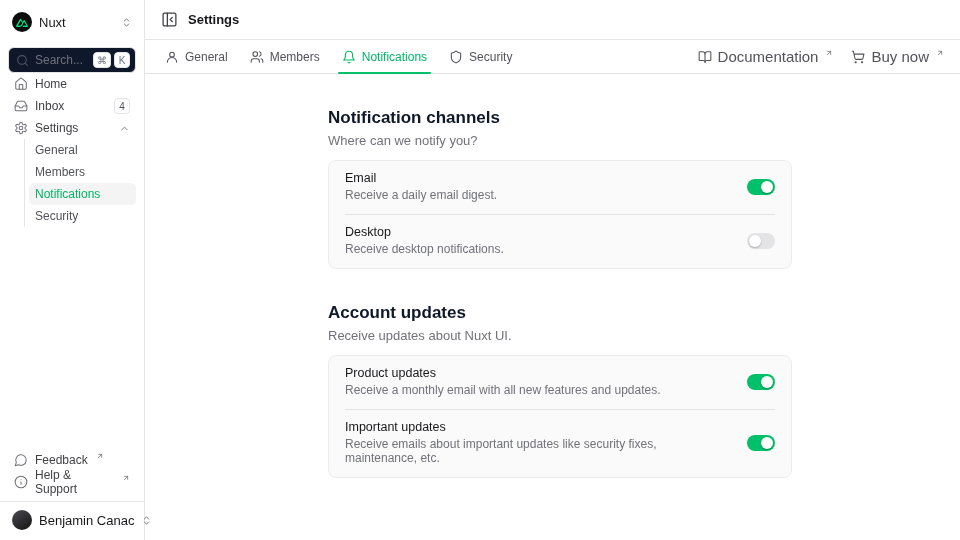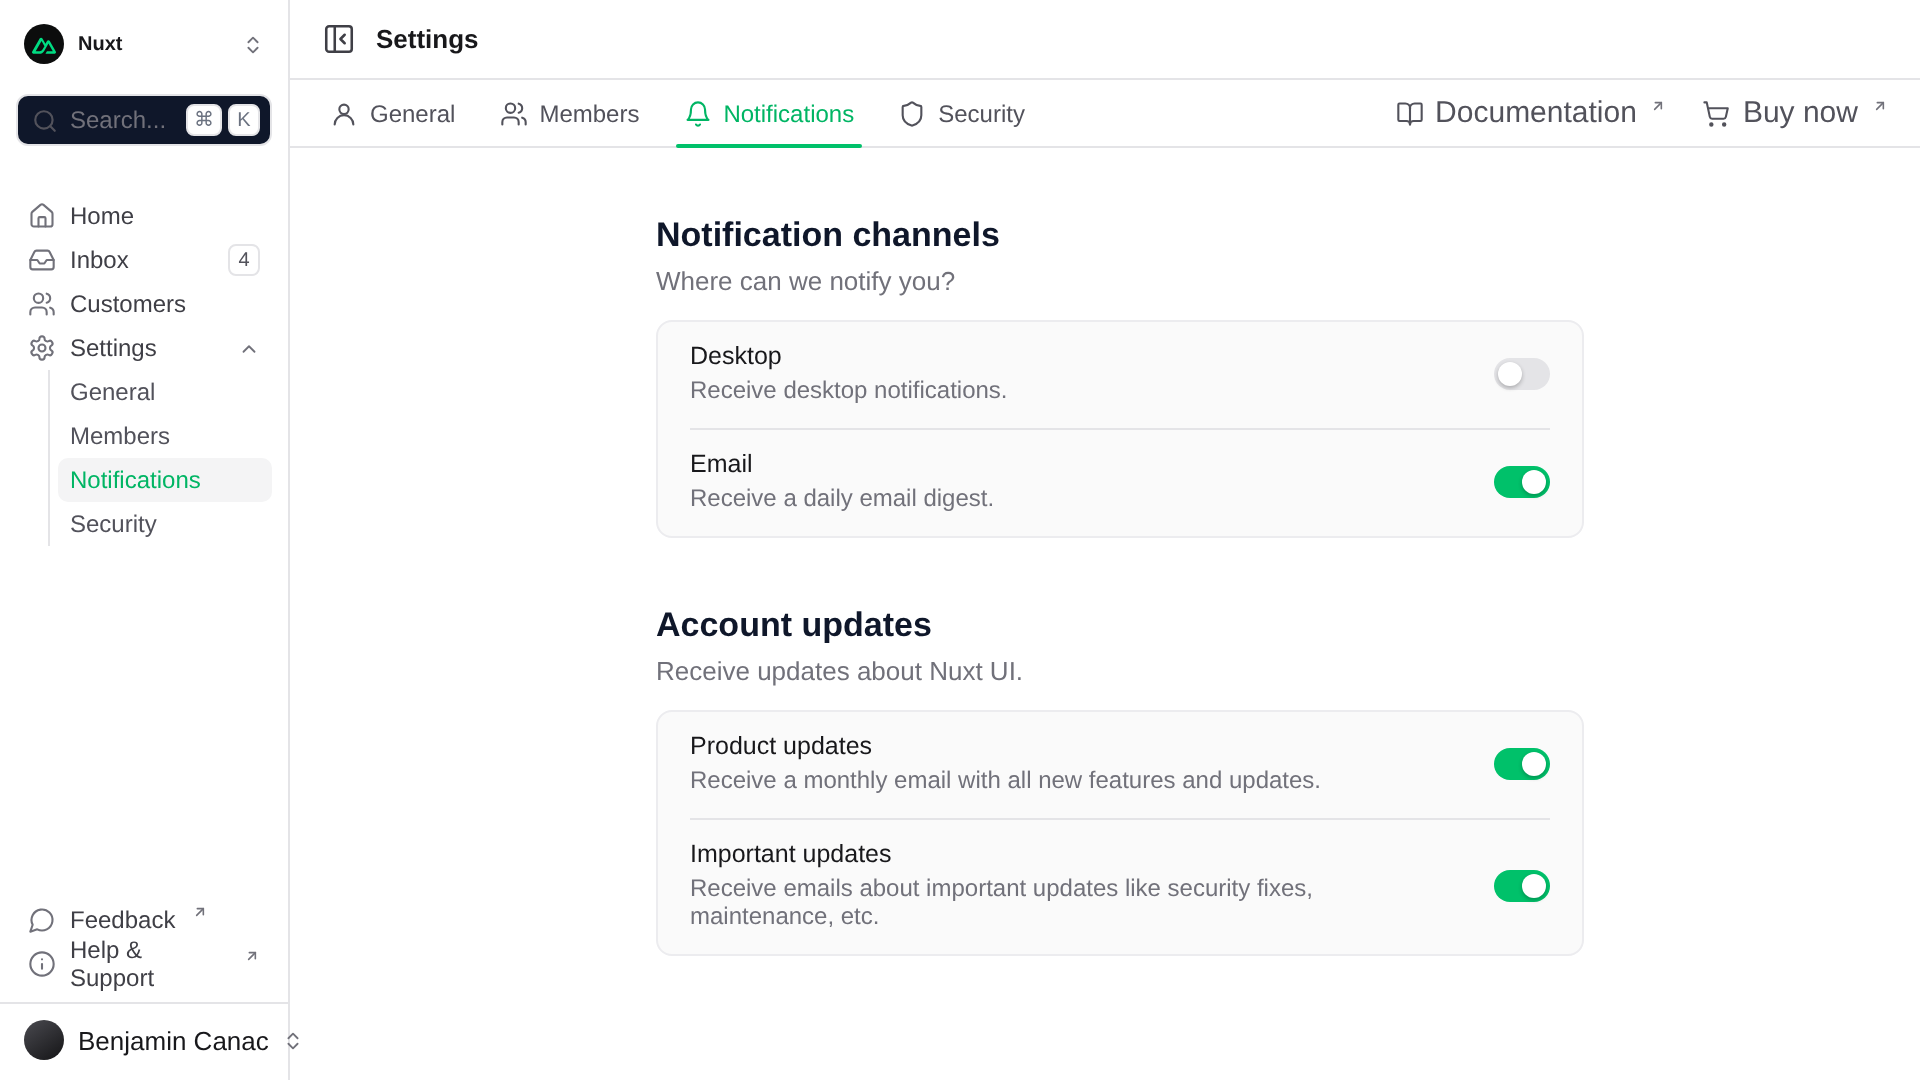--- a/index.html
+++ b/index.html
@@ -15,40 +15,40 @@
   
   .sidebar {
     width: 145px; flex: none; height: 100%;
     border-right: 1px solid #e4e4e7;
     display: flex; flex-direction: column;
     padding: 10px 8px 8px 8px;
     background: #fff;
   }
   .ws-row { display: flex; align-items: center; gap: 7px; padding: 0 4px; height: 24px; cursor: pointer; border-radius: 5px; }
   .ws-logo { width: 20px; height: 20px; border-radius: 50%; background: #0c0d0d; display: flex; align-items: center; justify-content: center; flex: none; }
-  .ws-name { font-size: 10px; font-weight: 700; color: #18181b; }
+  .ws-name { font-size: 13px; font-weight: 400; color: #18181b; }
   .ws-caret { margin-left: auto; color: #71717a; display: flex; }
 
   .search-box {
     margin-top: 13px; height: 26px;
     border: 1px solid #e4e4e7; border-radius: 6px;
     display: flex; align-items: center; gap: 6px;
     padding: 0 5px 0 7px; color: #71717a; font-size: 12px;
     background: #0f172a; cursor: text;
   }
   .search-box .kbds { margin-left: auto; display: flex; gap: 3px; }
   kbd {
     display: inline-flex; align-items: center; justify-content: center;
     min-width: 16px; height: 16px; padding: 0 3px;
     border: 1px solid #e4e4e7; border-radius: 4px;
     font-family: "Liberation Sans", sans-serif;
     font-size: 10px; color: #6b7280; background: #fff;
   }
 
-  .nav { margin-top: 24px; display: flex; flex-direction: column; }
+  .nav { margin-top: 0; display: flex; flex-direction: column; }
   .nav-item {
     height: 22px; display: flex; align-items: center; gap: 7px;
     padding: 0 6px; border-radius: 5px; font-size: 12px; color: #3f3f46;
     cursor: pointer; text-decoration: none;
   }
   .nav-item .ic { color: #71717a; display: flex; flex: none; }
   .nav-item .trail { margin-left: auto; display: flex; align-items: center; color: #71717a; }
   .badge {
     font-size: 10px; color: #52525b; border: 1px solid #e4e4e7;
     border-radius: 4px; min-width: 16px; height: 16px; padding: 0 3px;
@@ -190,31 +190,20 @@
               <polyline points="22 12 16 12 14 15 10 15 8 12 2 12"></polyline>
               <path d="M5.45 5.11 2 12v6a2 2 0 0 0 2 2h16a2 2 0 0 0 2-2v-6l-3.45-6.89A2 2 0 0 0 16.76 4H7.24a2 2 0 0 0-1.79 1.11z"></path>
             </svg>
         </span>
         <span>Inbox</span>
         <span class="trail">
             <span class="badge">4</span>
           </span>
       </div>
 
-      <div class="nav-item">
-        <span class="ic">
-          <svg width="14" height="14" viewBox="0 0 24 24" fill="none" stroke="currentColor" stroke-width="1.8" stroke-linecap="round" stroke-linejoin="round">
-              <path d="M16 21v-2a4 4 0 0 0-4-4H6a4 4 0 0 0-4 4v2"></path>
-              <circle cx="9" cy="7" r="4"></circle>
-              <path d="M22 21v-2a4 4 0 0 0-3-3.87"></path>
-              <path d="M16 3.13a4 4 0 0 1 0 7.75"></path>
-            </svg>
-        </span>
-        <span>Customers</span>
-      </div>
 
       <div class="nav-item">
         <span class="ic">
           <svg width="14" height="14" viewBox="0 0 24 24" fill="none" stroke="currentColor" stroke-width="1.8" stroke-linecap="round" stroke-linejoin="round">
               <path d="M12.22 2h-.44a2 2 0 0 0-2 2v.18a2 2 0 0 1-1 1.73l-.43.25a2 2 0 0 1-2 0l-.15-.08a2 2 0 0 0-2.73.73l-.22.38a2 2 0 0 0 .73 2.73l.15.1a2 2 0 0 1 1 1.72v.51a2 2 0 0 1-1 1.74l-.15.09a2 2 0 0 0-.73 2.73l.22.38a2 2 0 0 0 2.73.73l.15-.08a2 2 0 0 1 2 0l.43.25a2 2 0 0 1 1 1.73V20a2 2 0 0 0 2 2h.44a2 2 0 0 0 2-2v-.18a2 2 0 0 1 1-1.73l.43-.25a2 2 0 0 1 2 0l.15.08a2 2 0 0 0 2.73-.73l.22-.39a2 2 0 0 0-.73-2.73l-.15-.08a2 2 0 0 1-1-1.74v-.5a2 2 0 0 1 1-1.74l.15-.09a2 2 0 0 0 .73-2.73l-.22-.38a2 2 0 0 0-2.73-.73l-.15.08a2 2 0 0 1-2 0l-.43-.25a2 2 0 0 1-1-1.73V4a2 2 0 0 0-2-2z"></path>
               <circle cx="12" cy="12" r="3"></circle>
             </svg>
         </span>
         <span>Settings</span>
         <span class="trail">
@@ -368,33 +357,33 @@
 
     <div class="content">
       <div class="content-inner">
 
         <section class="section">
           <h2 class="section-title">Notification channels</h2>
           <p class="section-desc">Where can we notify you?</p>
           <div class="card">
             <div class="row">
               <div class="row-text">
-                <div class="row-title">Desktop</div>
-                <div class="row-desc">Receive desktop notifications.</div>
+                <div class="row-title">Email</div>
+                <div class="row-desc">Receive a daily email digest.</div>
               </div>
-              <button class="switch off">
+              <button class="switch on">
                   <span class="knob"></span>
                 </button>
             </div>
             <div class="row">
               <div class="row-text">
-                <div class="row-title">Email</div>
-                <div class="row-desc">Receive a daily email digest.</div>
+                <div class="row-title">Desktop</div>
+                <div class="row-desc">Receive desktop notifications.</div>
               </div>
-              <button class="switch on">
+              <button class="switch off">
                   <span class="knob"></span>
                 </button>
             </div>
           </div>
         </section>
 
         <section class="section">
           <h2 class="section-title">Account updates</h2>
           <p class="section-desc">Receive updates about Nuxt UI.</p>
           <div class="card">

